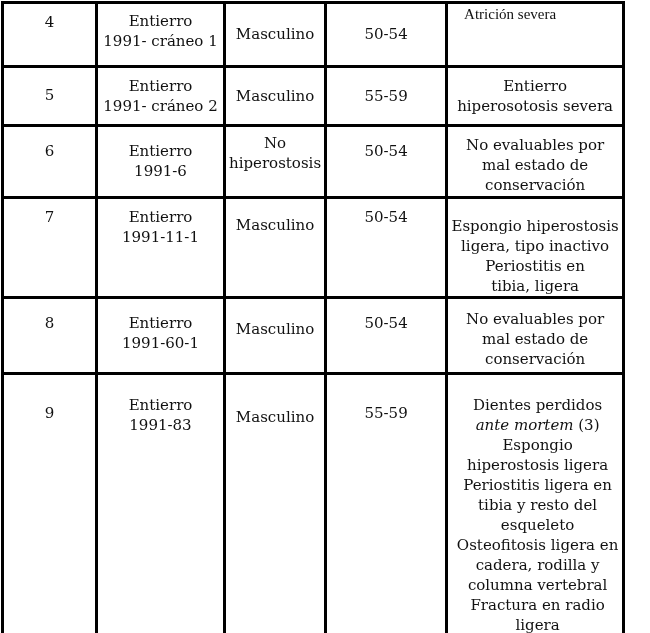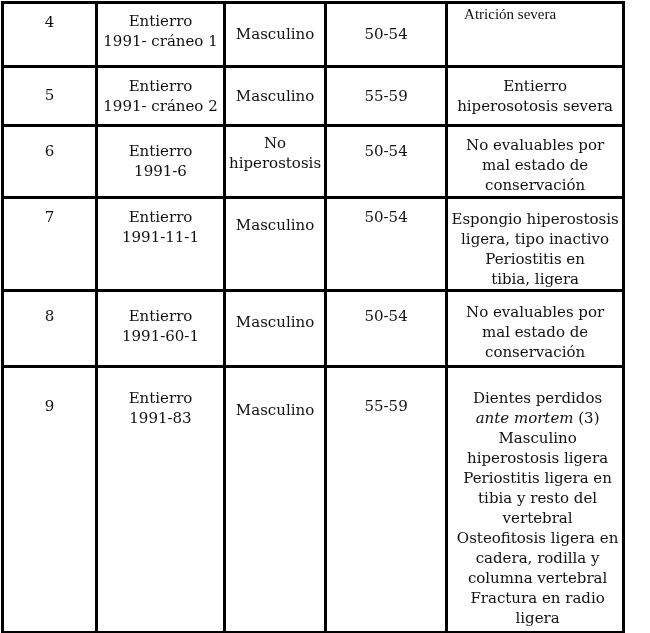--- a/index.html
+++ b/index.html
@@ -107,21 +107,21 @@
           <span style="margin-top:8px;">Entierro
 1991-11-1</span>
         </td>
       <td>
           <span style="margin-top:16px;">Masculino</span>
         </td>
       <td>
           <span style="margin-top:8px;">50-54</span>
         </td>
       <td>
-          <span style="margin-top:10px;text-align:center;">Espongio hiperostosis
+          <span style="margin-top:17px;text-align:center;">Espongio hiperostosis
 ligera, tipo inactivo
 Periostitis en
 tibia, ligera</span>
         </td>
     </tr>
     <tr style="height:76px;">
       <td>
           <span style="margin-top:14px;">8</span>
         </td>
       <td>
@@ -150,21 +150,21 @@
         </td>
       <td>
           <span style="margin-top:32px;">Masculino</span>
         </td>
       <td>
           <span style="margin-top:28px;">55-59</span>
         </td>
       <td class="obs-list">
         <div style="margin-top:20px;">
           <span><span style="display:inline;">Dientes perdidos </span><em>ante mortem</em><span style="display:inline;"> (3)</span></span>
-          <span>Masculino hiperostosis ligera</span>
-          <span>Periostitis ligera en tibia y resto del vertebral</span>
+          <span>Espongio hiperostosis ligera</span>
+          <span>Periostitis ligera en tibia y resto del esqueleto</span>
           <span>Osteofitosis ligera en cadera, rodilla y columna vertebral</span>
           <span>Fractura en radio ligera</span>
         </div>
       </td>
     </tr>
   </tbody>
 </table>
 
 </body></html>

